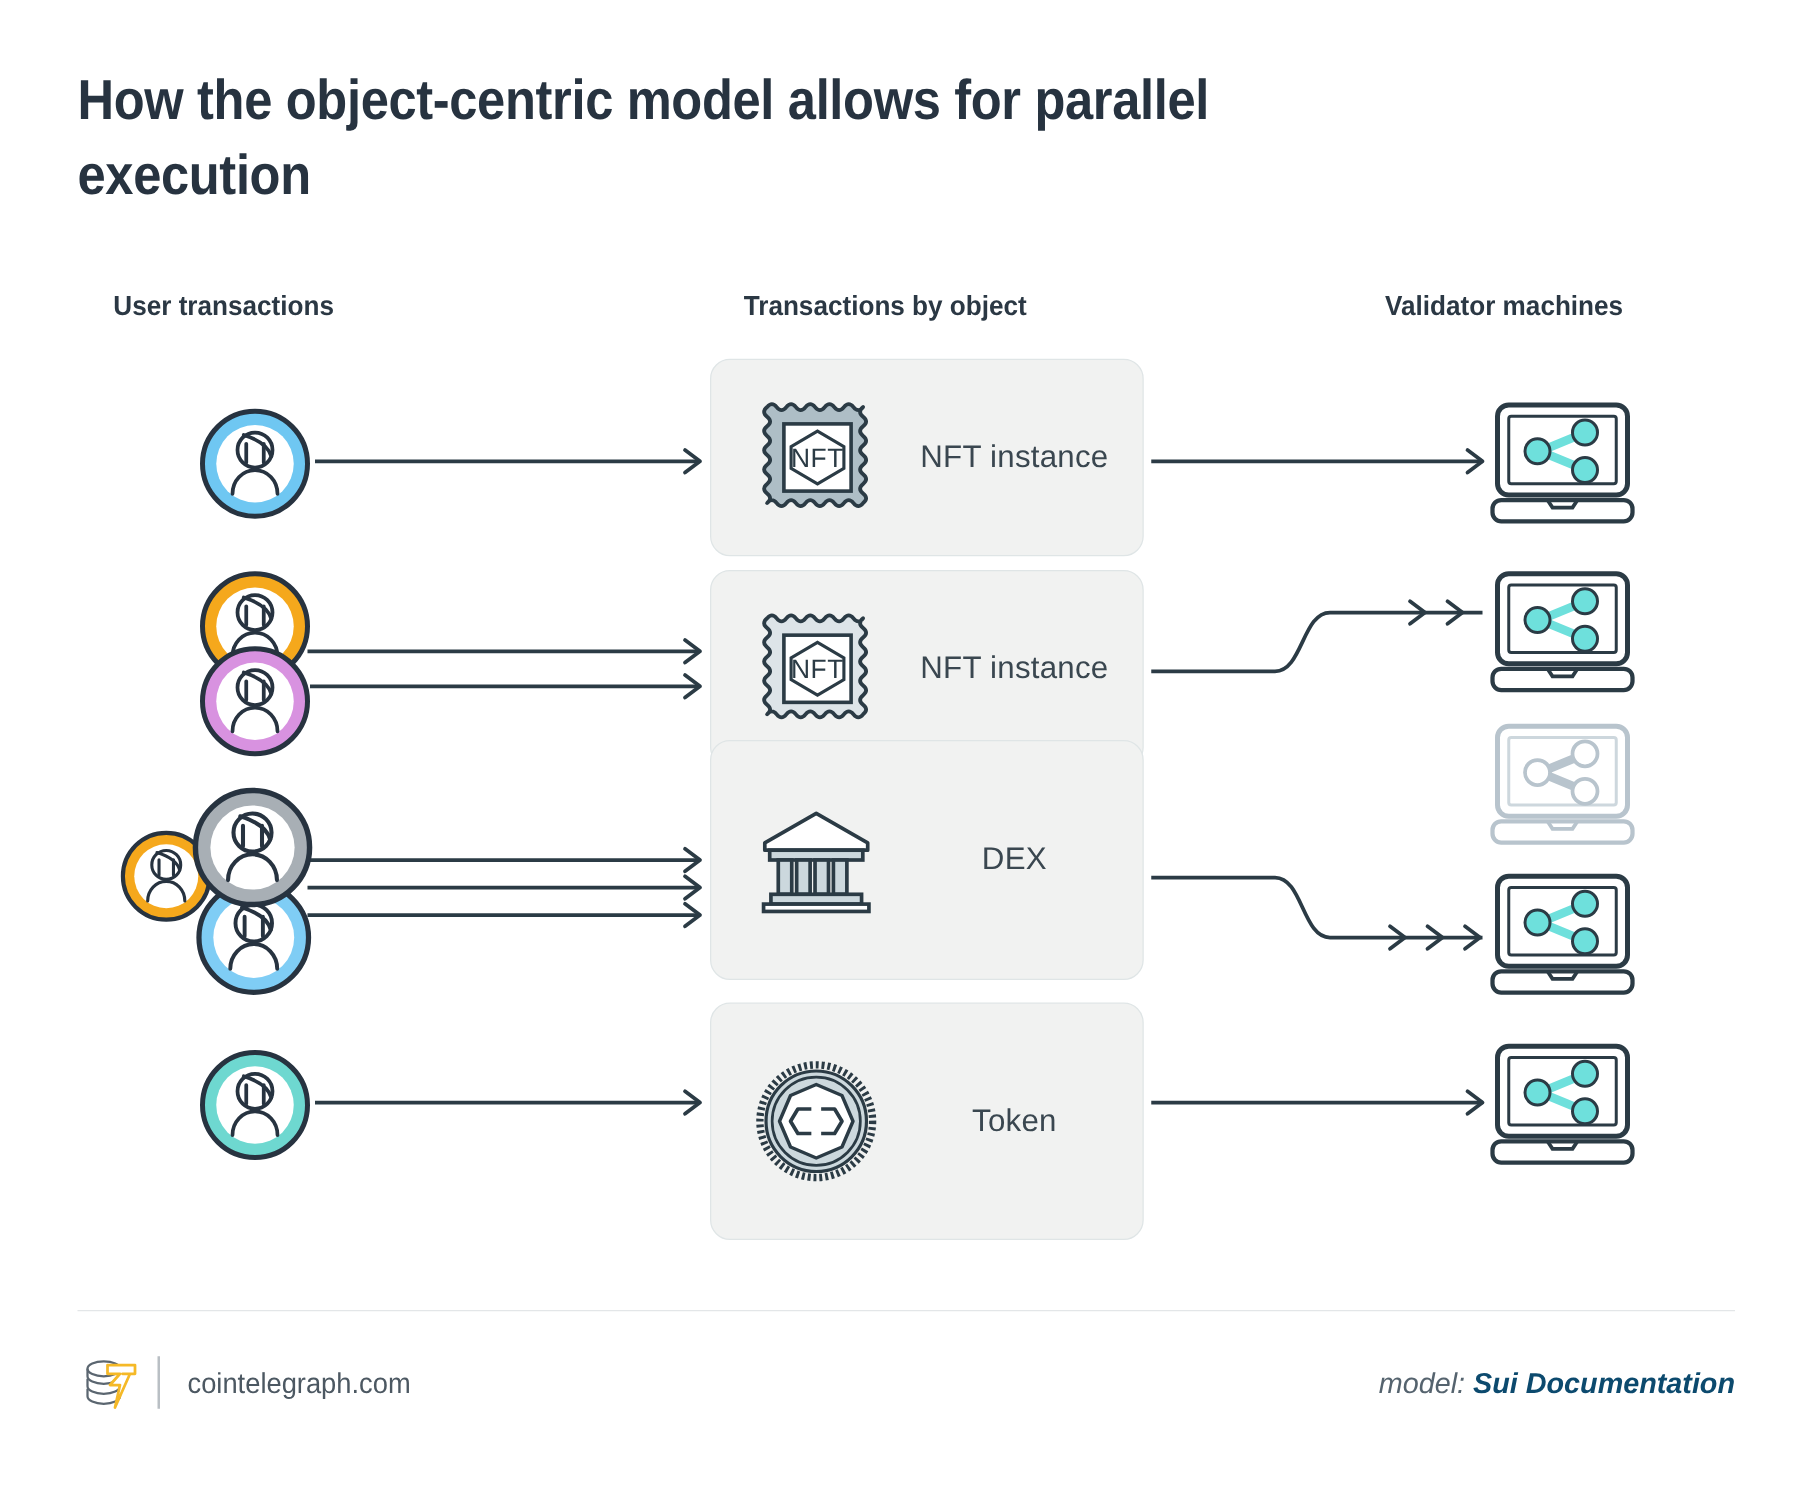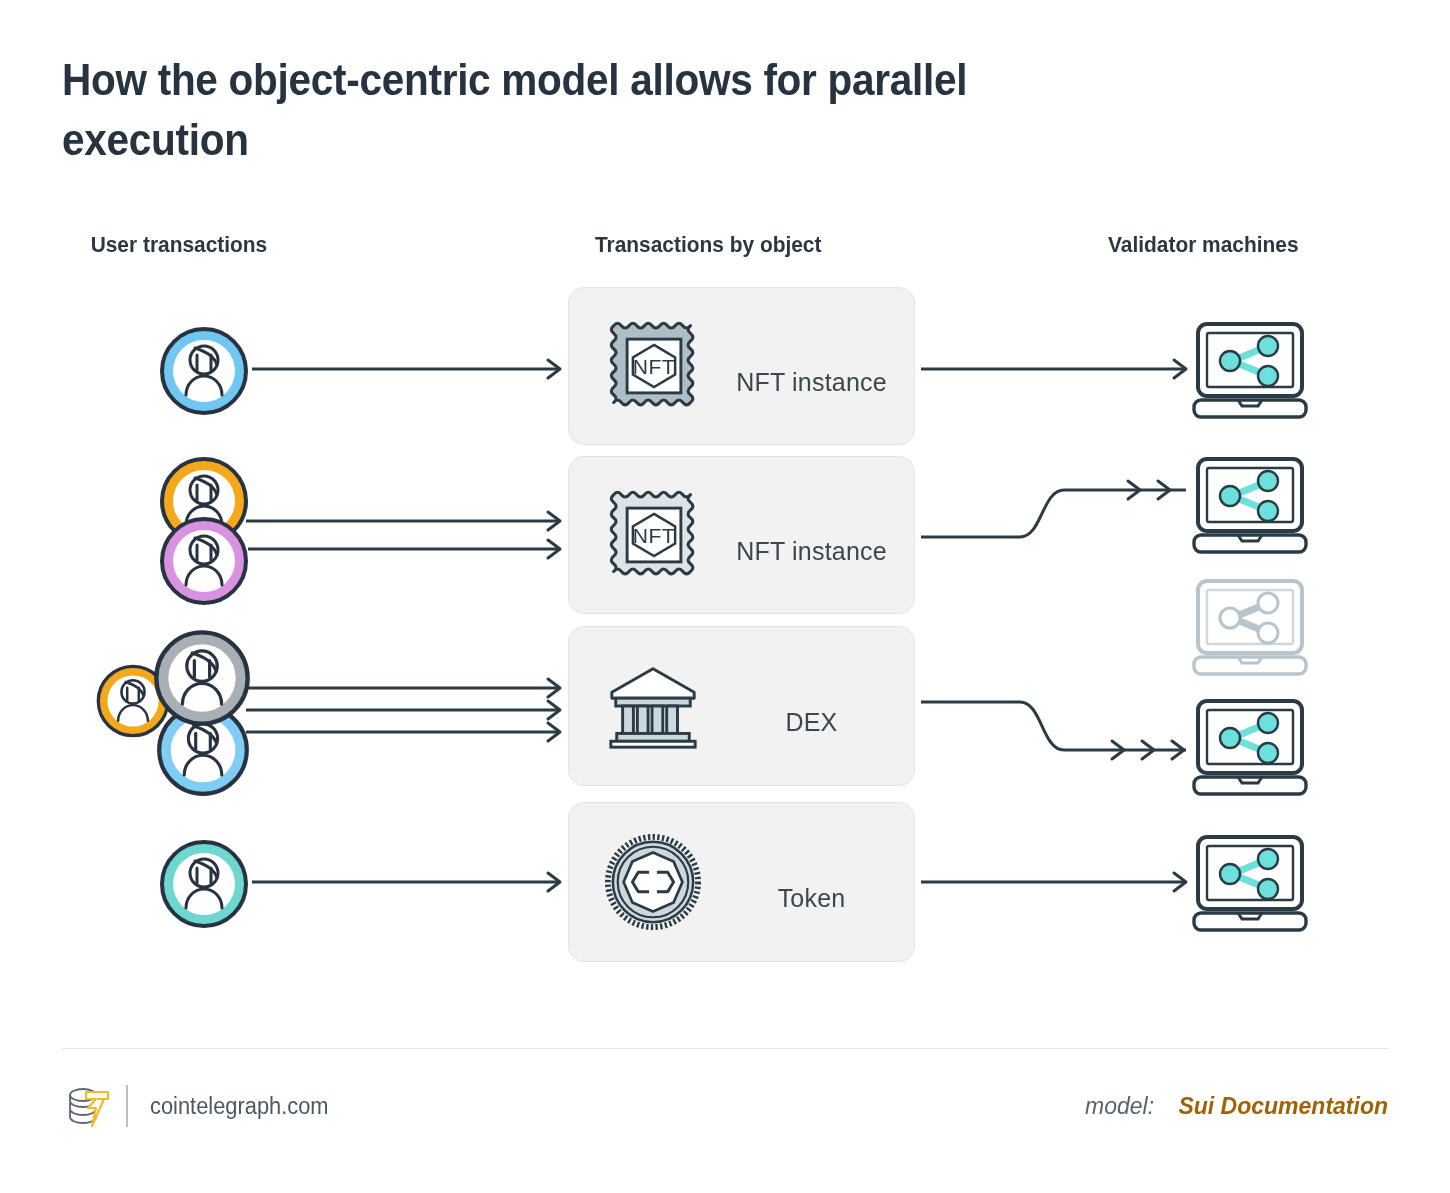--- a/index.html
+++ b/index.html
@@ -55,27 +55,26 @@
     display: flex; align-items: center; justify-content: flex-end;
   }
   .card .card-label {
     position: absolute;
     left: 148px; right: 8px; top: 50%;
     transform: translateY(-50%);
     text-align: center;
     font-size: 25px;
     color: #3a4750;
     letter-spacing: 0.2px;
-    margin-top: 16px;
   }
 
   .card-r1 { top: 287px; height: 158px; }
   .card-r2 { top: 456px; height: 158px; }
-  .card-r3 { top: 626px; height: 160px; }
-  .card-r4 { top: 802px; height: 160px; padding-left: 16px; }
+  .card-r3 { top: 592px; height: 192px; }
+  .card-r4 { top: 802px; height: 190px; padding-left: 16px; }
 
   
   .avatar { position: absolute; border-radius: 50%; }
   .avatar svg { display: block; }
 
   
   .laptop { position: absolute; }
   .laptop svg { display: block; }
 
   
@@ -108,21 +107,21 @@
     transform-origin: left top;
   }
   .source {
     position: absolute;
     right: 62px; top: 1093px;
     font-size: 23px;
     font-style: italic;
     color: #55636e;
     white-space: nowrap;
   }
-  .source b { font-weight: 700; color: #a16207; margin-left: 18px; }
+  .source b { font-weight: 700; color: #0c4a6e; }
 </style>
 </head>
 <body>
 
 <div class="page">
 
   <div class="title">How the object-centric model allows for parallel execution</div>
 
   <div class="col-head c1">User transactions</div>
   <div class="col-head c2">Transactions by object</div>

